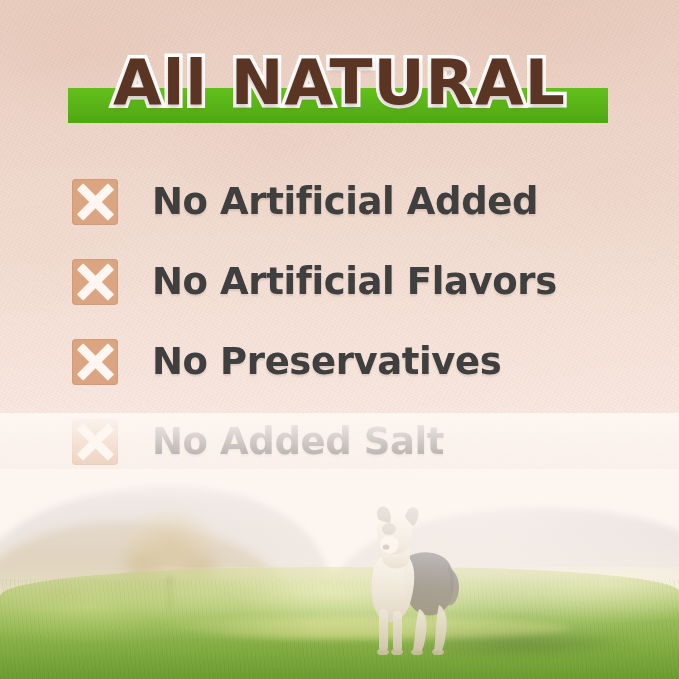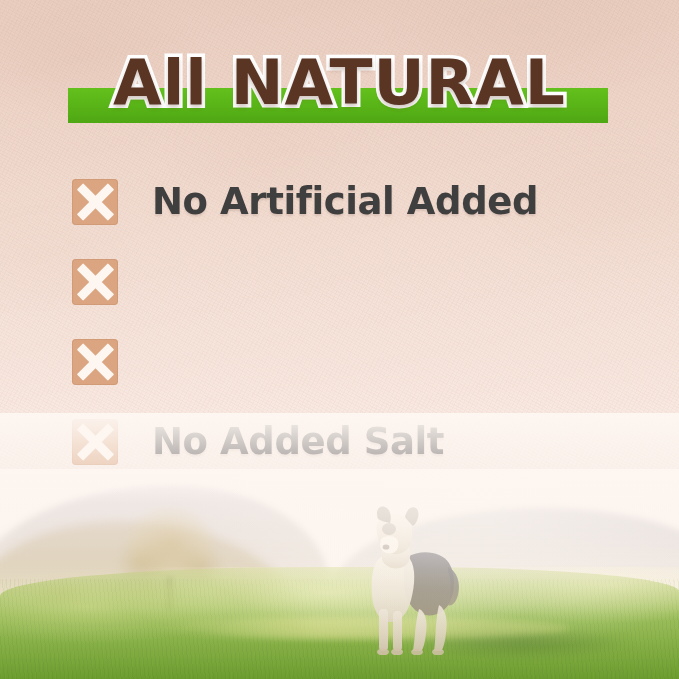--- a/index.html
+++ b/index.html
@@ -319,24 +319,26 @@
 
   <div class="features">
 
     <div class="feature-row">
       <div class="xbox"></div>
       <div class="feature-label">No Artificial Added</div>
     </div>
 
     <div class="feature-row">
       <div class="xbox"></div>
+      <div class="feature-label">No Artificial Flavors</div>
     </div>
 
     <div class="feature-row">
       <div class="xbox"></div>
+      <div class="feature-label">No Preservatives</div>
     </div>
 
     <div class="feature-row">
       <div class="xbox"></div>
       <div class="feature-label">No Added Salt</div>
     </div>
 
   </div>
 
   <div class="photo">

